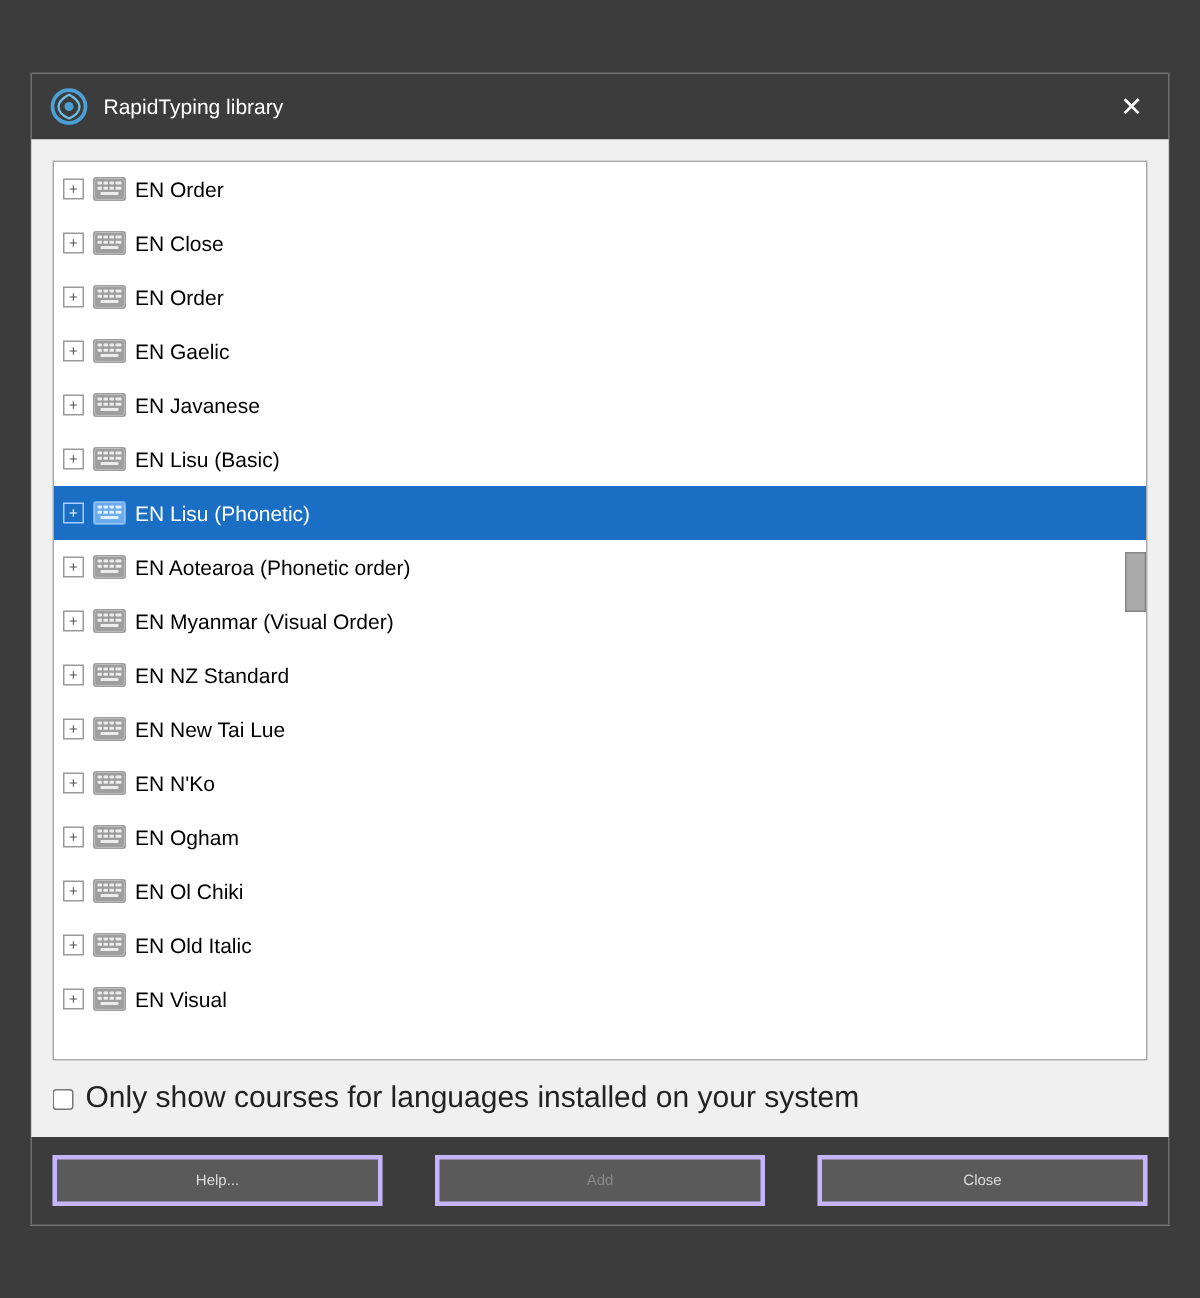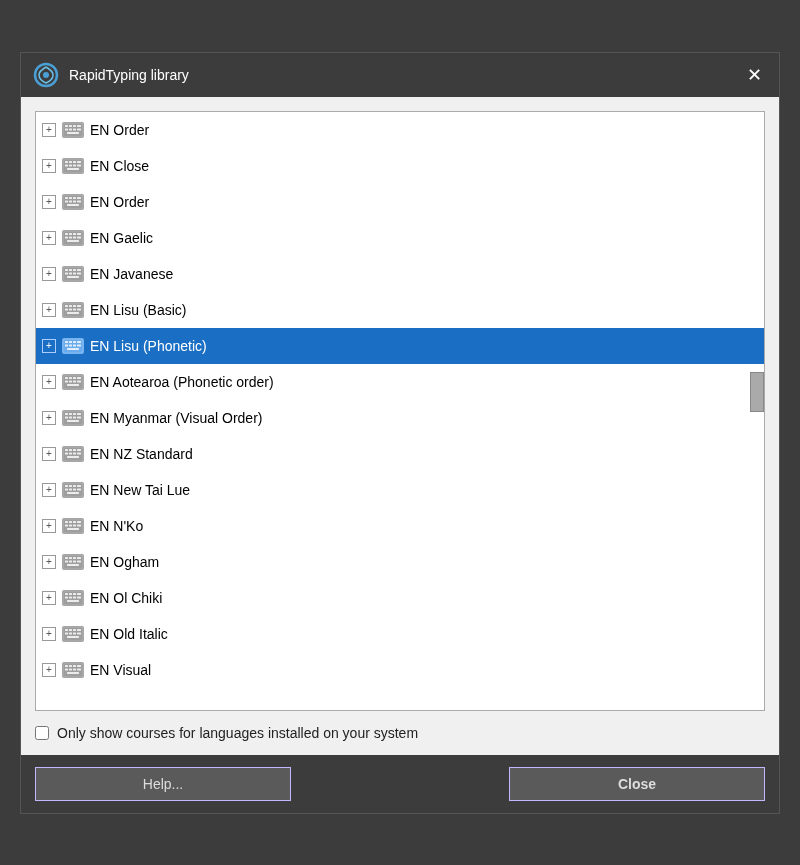--- a/index.html
+++ b/index.html
@@ -117,50 +117,49 @@
       display: flex;
       align-items: center;
       gap: 8px;
       padding: 4px 0;
     }
     .checkbox-row input[type=checkbox] {
       width: 14px;
       height: 14px;
     }
     .checkbox-label {
-      font-size: 14px;
+      font-size: 20px;
       color: #222;
     }
     .footer-buttons {
       background: #3c3c3c;
       display: flex;
       justify-content: space-between;
       padding: 10px 14px;
       height: 58px;
       align-items: center;
     }
     .footer-btn {
-      width: 256px;
+      width: 220px;
       height: 34px;
       background: #5a5a5a;
-      border: 1px solid #c4b5fd;
+      border: 3px solid #c4b5fd;
       color: #ddd;
-      font-size: 14px;
+      font-size: 10px;
       cursor: pointer;
       display: flex;
       align-items: center;
       justify-content: center;
     }
     .footer-btn.disabled {
       color: #888;
       cursor: default;
     }
     .footer-btn.close-footer {
       position: relative;
-      font-weight: bold;
     }
     .scrollbar-thumb {
       width: 14px;
       background: #aaa;
       position: absolute;
       right: 0;
       top: 260px;
       height: 40px;
       border: 1px solid #888;
     }
@@ -480,15 +479,16 @@
     </div>
 
     <div class="checkbox-row">
       <input type="checkbox" id="lang-filter" style="">
       <label class="checkbox-label" for="lang-filter">Only show courses for languages installed on your system</label>
     </div>
   </div>
 
   <div class="footer-buttons">
     <button class="footer-btn">Help...</button>
+    <button class="footer-btn disabled">Add</button>
     <button class="footer-btn close-footer">Close</button>
   </div>
 </div>
 
 </body></html>

